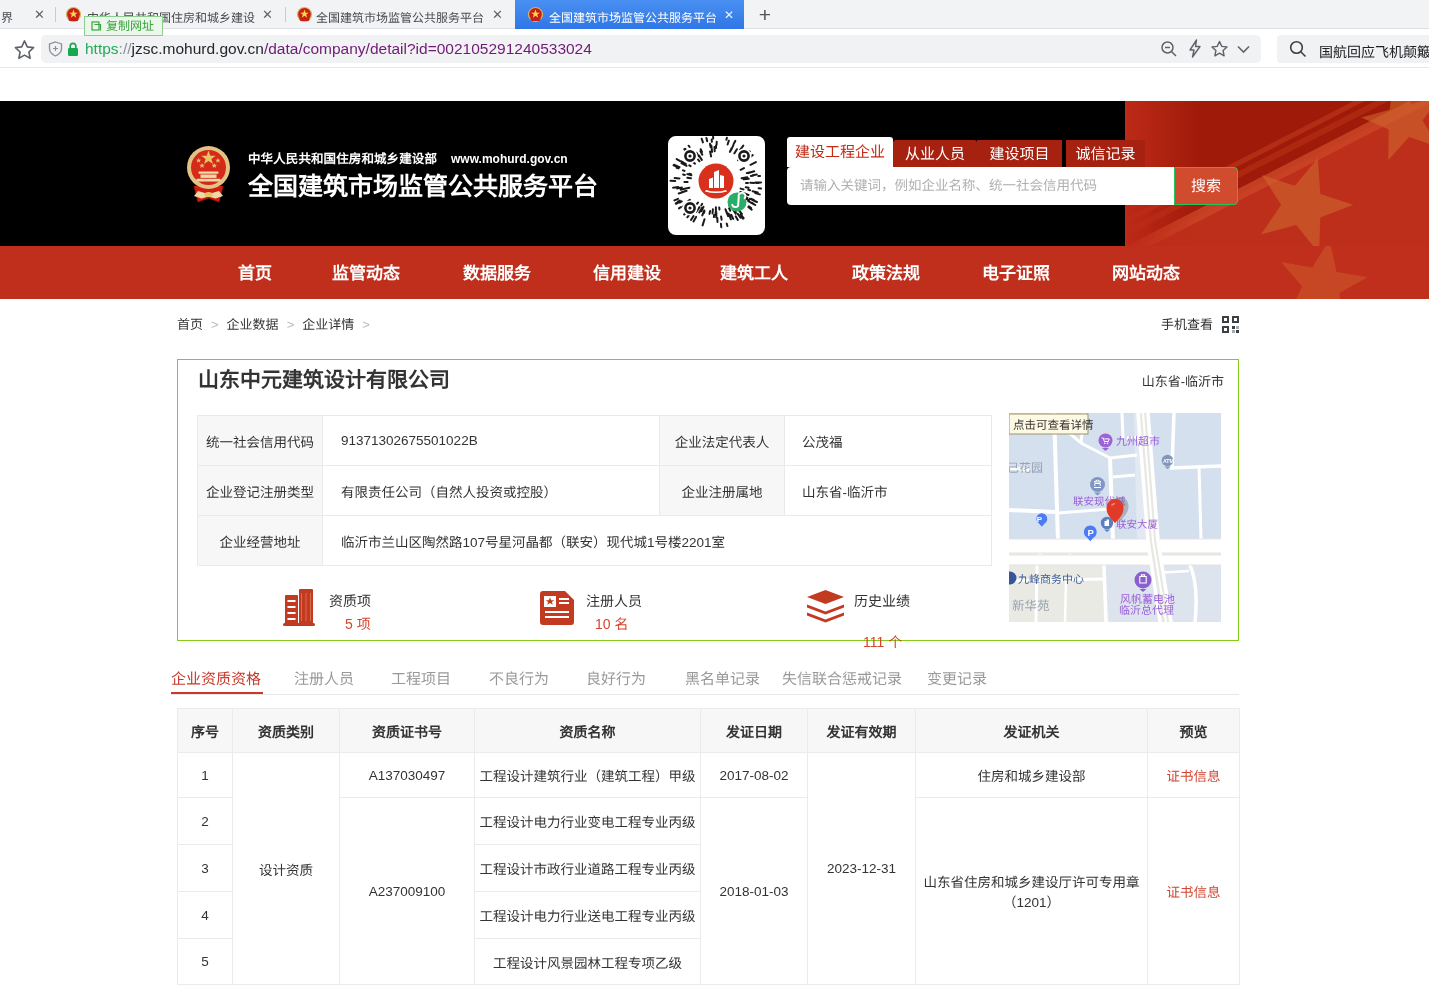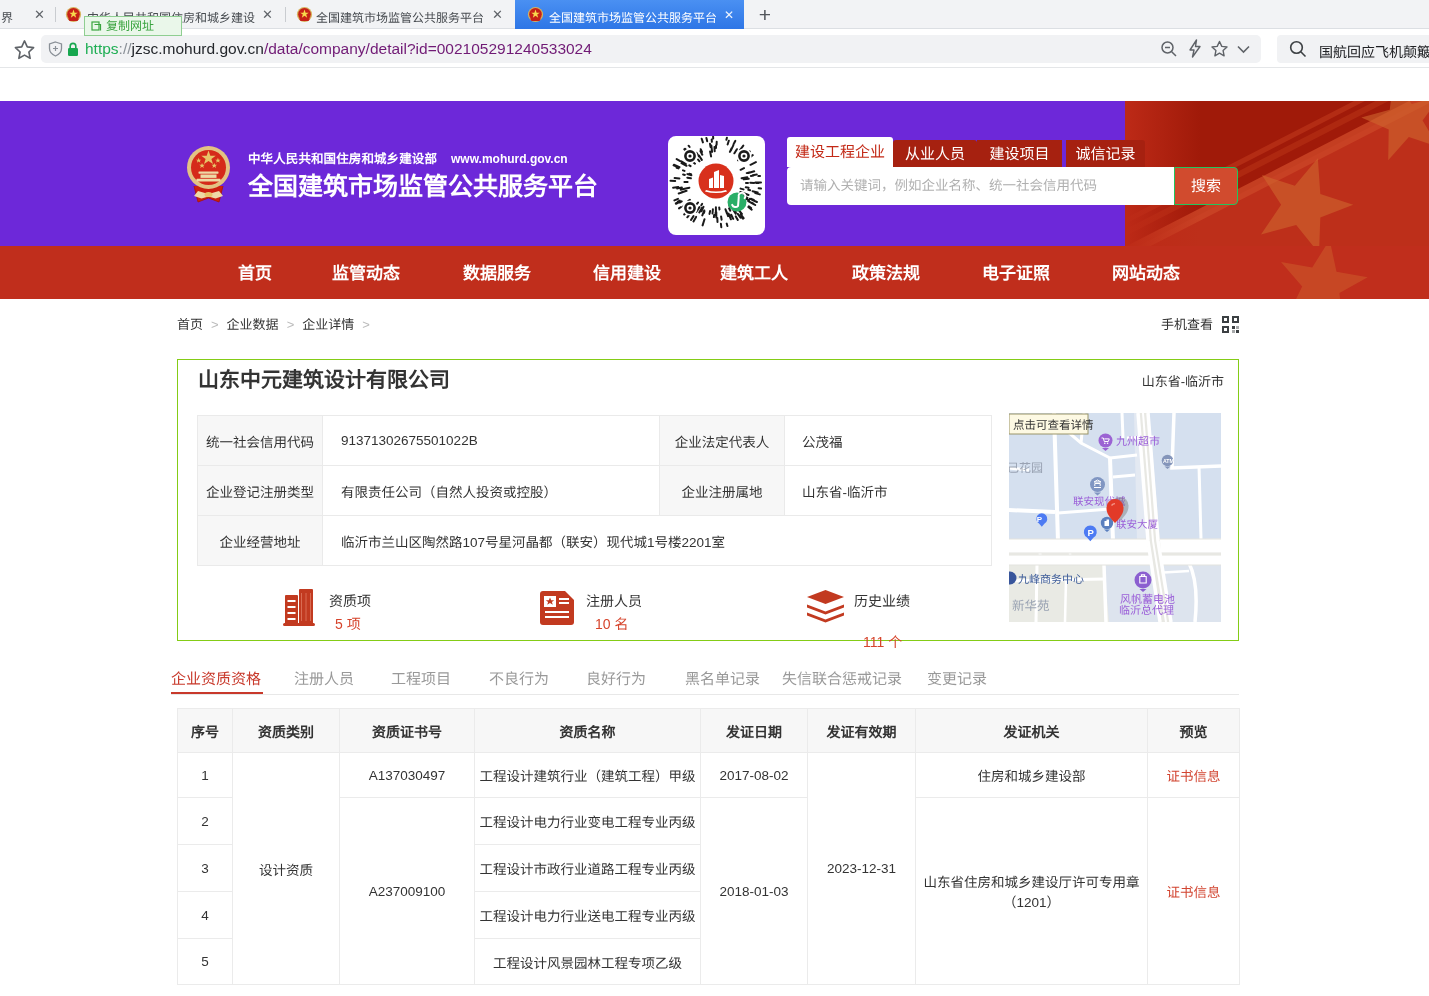--- a/index.html
+++ b/index.html
@@ -10,21 +10,21 @@
 #page{position:relative;width:1429px;height:996px;background:#fff}
 #tabbar{position:absolute;left:0;top:0;width:1429px;height:29px;background:#f2f3f5;border-bottom:1px solid #dcdfe3}
 .tab{position:absolute;top:0;height:29px;font-size:12px;color:#474b50}
 .tabsep{position:absolute;top:7px;width:1px;height:15px;background:#c9ccd0}
 .tclose{position:absolute;top:7px;font-size:13px;color:#5f6368}
 #activetab{position:absolute;left:515px;top:0;width:229px;height:29px;background:linear-gradient(180deg,#4a90f2 0%,#2e76e6 100%);color:#fff;font-size:12px}
 #plusbtn{position:absolute;left:752px;top:2px;width:26px;height:26px;font-size:21px;color:#52565b;text-align:center;line-height:25px}
 #addrbar{position:absolute;left:0;top:30px;width:1429px;height:38px;background:#fff;border-bottom:1px solid #e4e6e8}
 #urlfield{position:absolute;left:41px;top:5px;width:1220px;height:28px;background:#f1f2f4;border-radius:5px}
 #searchbox{position:absolute;left:1277px;top:5px;width:152px;height:28px;background:#f1f2f4;border-radius:4px 0 0 4px}
-#redhead{position:absolute;left:0;top:101px;width:1429px;height:198px;background:#6d28d9;overflow:hidden}
+#redhead{position:absolute;left:0;top:101px;width:1429px;height:198px;background:#000000;overflow:hidden}
 .navitem{position:absolute;top:158px;color:#fff;font-weight:bold;font-size:17px;white-space:nowrap;transform:translateX(-50%)}
 .stab{position:absolute;top:39px;height:27px;background:#a62110;color:#fff;font-size:15px;text-align:center;line-height:27px}
 #crumbs{position:absolute;left:177px;top:314px;width:1062px;height:16px;font-size:13px;color:#333}
 #detailbox{position:absolute;left:177px;top:359px;width:1062px;height:282px;border:1px solid #84cc16;background:#fff}
 #infotable{position:absolute;left:19px;top:55px;border-collapse:collapse}
 #infotable td{border:1px solid #eaeaea;font-size:13.5px;color:#333;height:50px}
 #infotable td.lab{background:#f7f7f7;text-align:center;width:125px}
 #tabsrow{position:absolute;left:171px;top:664px;width:1090px;height:32px;font-size:15px}
 .dtab{position:absolute;top:3px;color:#999;white-space:nowrap}
 #bigtable{position:absolute;left:177px;top:708px;border-collapse:collapse;table-layout:fixed}
@@ -102,21 +102,21 @@
   </div>
   <div id="searchbox">
     <svg class="ic" style="left:12px;top:5px" width="18" height="18" viewBox="0 0 18 18">
           <circle cx="7.5" cy="7.5" r="5.8" fill="none" stroke="#3c4043" stroke-width="1.6"></circle>
           <path d="M11.8 11.8L16.5 16.5" stroke="#3c4043" stroke-width="1.6"></path>
         </svg>
     <span style="position:absolute;left:42px;top:6px;font-size:14px;color:#202124;white-space:nowrap">国航回应飞机颠簸</span>
   </div>
 </div>
 
-<div style="position:absolute;left:84px;top:16px;width:98px;height:20px;background:#eaf7ea;border:1px solid #8fce91;z-index:30;font-size:12px;color:#3aa440;line-height:19px">
+<div style="position:absolute;left:84px;top:16px;width:79px;height:20px;background:#eaf7ea;border:1px solid #8fce91;z-index:30;font-size:12px;color:#3aa440;line-height:19px">
   <svg class="ic" style="left:6px;top:4px" width="11" height="11" viewBox="0 0 11 11">
         <rect x="1" y="1" width="7" height="8" fill="none" stroke="#3aa440" stroke-width="1.2"></rect>
         <path d="M3.5 3.5h6v6" fill="none" stroke="#3aa440" stroke-width="1.2"></path>
       </svg>
   <span style="margin-left:21px">复制网址</span>
 </div>
 
 <div id="redhead">
   <svg class="abs" style="left:0;top:0" width="1429" height="198" viewBox="0 0 1429 198">
     <defs>
@@ -262,21 +262,21 @@
           <rect x="2" y="6" width="13" height="30" rx="1"></rect>
           <rect x="16" y="0" width="14" height="36" rx="1"></rect>
           <rect x="0" y="34" width="32" height="3" rx="1.5"></rect>
         </g>
         <g stroke="#fff" stroke-width="2">
           <path d="M4.5 12h8M4.5 18h8M4.5 24h8M4.5 30h8"></path>
         </g>
         <rect x="20" y="4" width="6" height="28" fill="#c23a20"></rect>
         <path d="M18.5 4v28M23 4v28M27.5 4v28" stroke="#d96b52" stroke-width="1"></path>
       </svg>
-  <div class="abs" style="left:151px;top:230px;font-size:14px;color:#333">资质项<br><span class="red" style="display:inline-block;margin-top:3px;margin-left:6px">5 项</span></div>
+  <div class="abs" style="left:151px;top:230px;font-size:14px;color:#333">资质项<br><span class="red" style="display:inline-block;margin-top:3px;margin-left:16px">5 项</span></div>
   <svg class="abs" style="left:362px;top:231px" width="34" height="34" viewBox="0 0 34 34">
         <rect x="0" y="0" width="34" height="34" rx="3" fill="#c23a20"></rect>
         <path d="M24 0 h10 v10 z" fill="#fff" opacity=".0"></path>
         <path d="M25 0 L34 9 V0 Z" fill="#fff"></path>
         <rect x="4" y="5" width="12" height="11" fill="#fff"></rect>
         <polygon points="10,6.5 11.2,9.2 14.2,9.2 11.9,11 12.8,13.8 10,12.1 7.2,13.8 8.1,11 5.8,9.2 8.8,9.2" fill="#c23a20"></polygon>
         <path d="M19 8h10M19 12h10M5 21h24M5 26h24" stroke="#fff" stroke-width="2.2"></path>
       </svg>
   <div class="abs" style="left:408px;top:230px;font-size:14px;color:#333">注册人员<br><span class="red" style="display:inline-block;margin-top:3px;margin-left:9px">10 名</span></div>
   <svg class="abs" style="left:629px;top:230px" width="37" height="36" viewBox="0 0 37 36">

